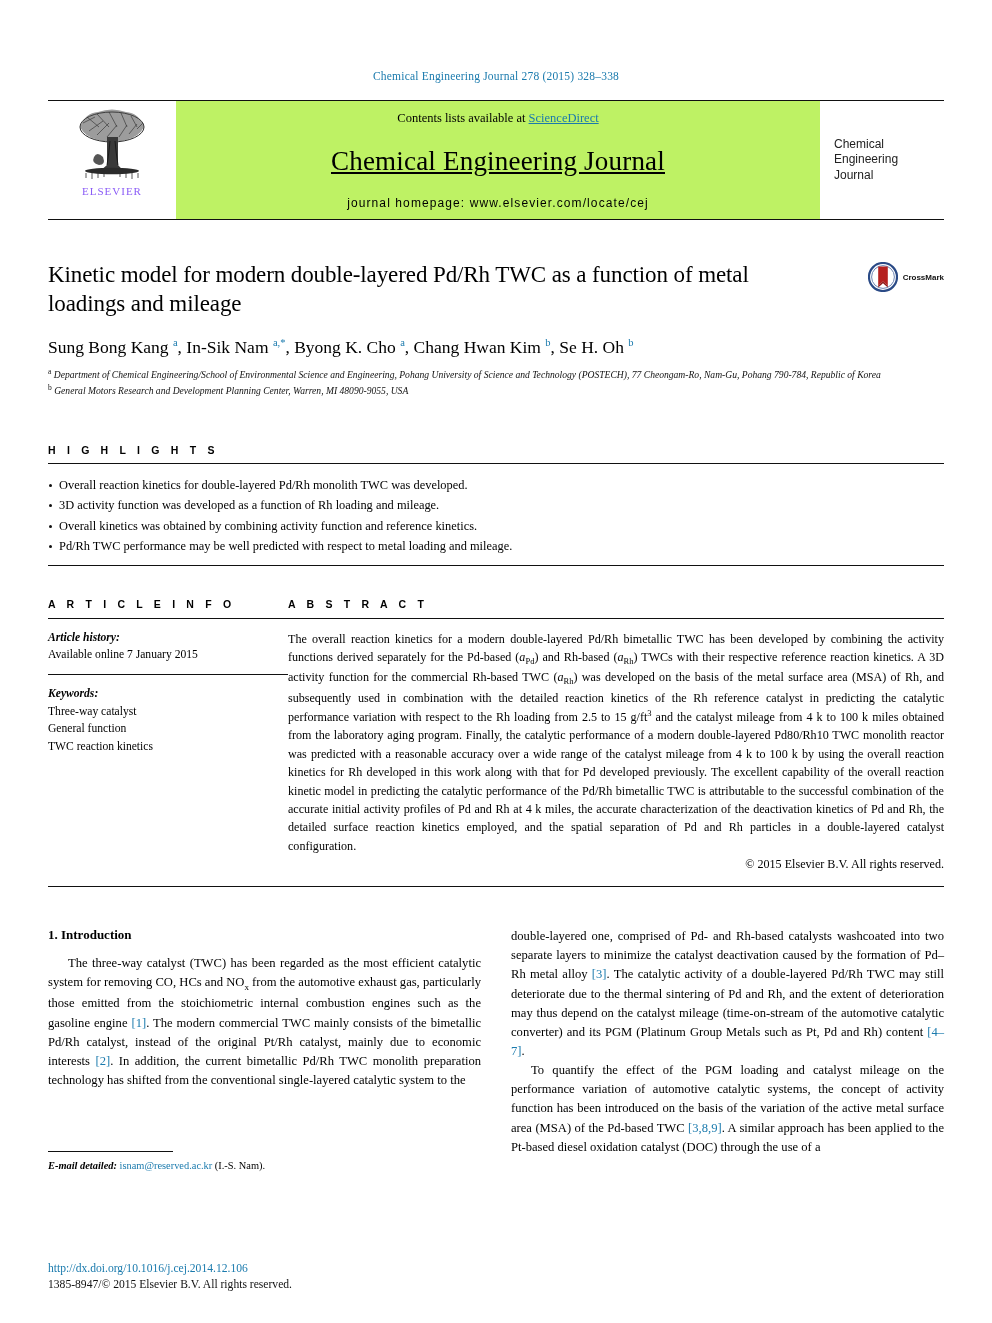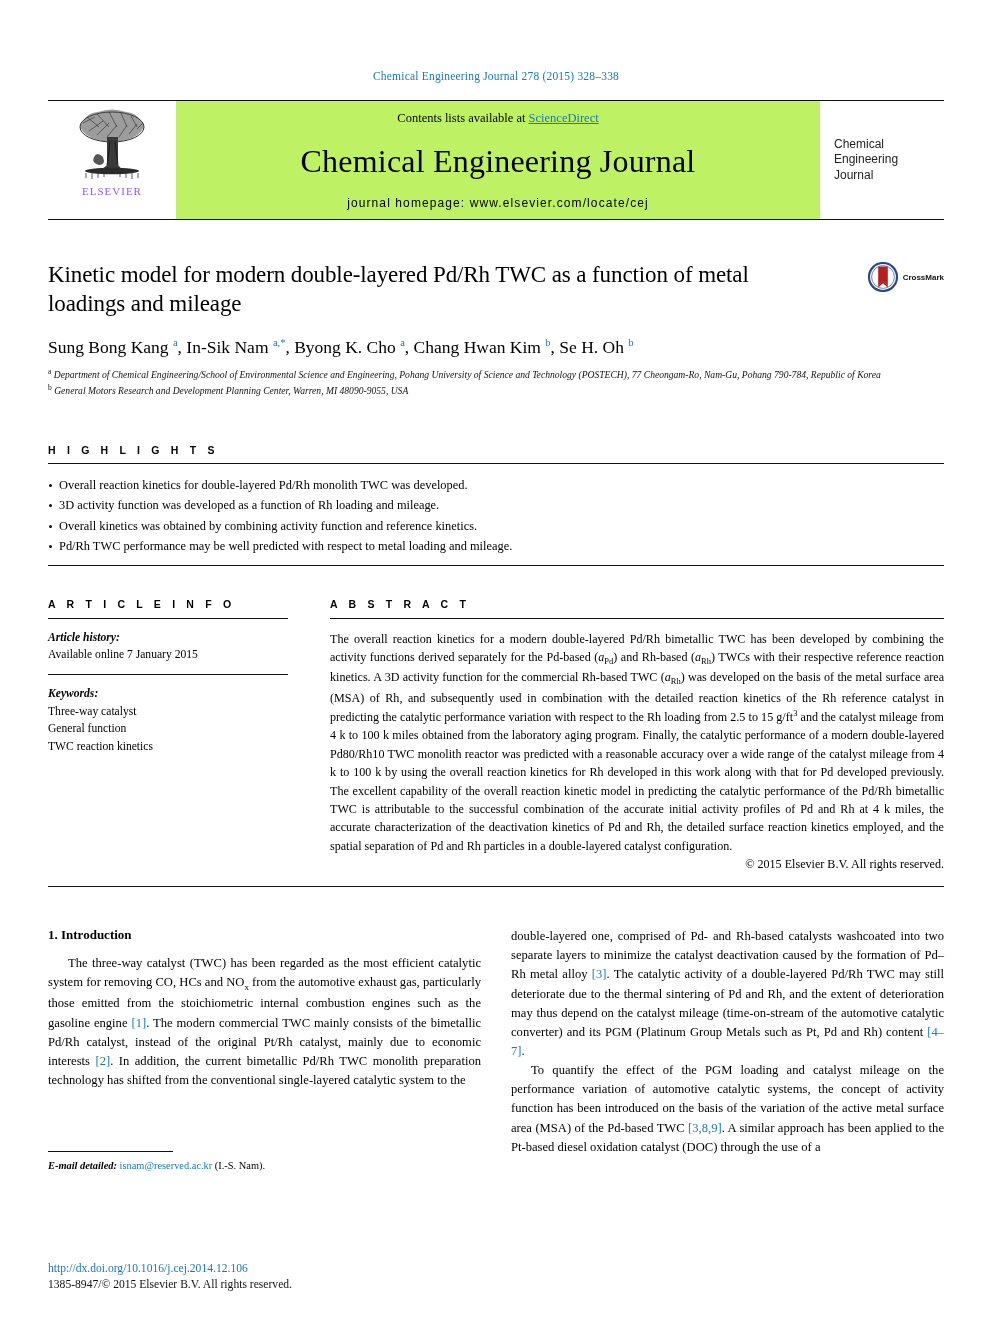--- a/index.html
+++ b/index.html
@@ -77,23 +77,24 @@
     box-sizing: border-box;
   }
   .contents-line {
     font-size: 12.5px;
     font-family: "Liberation Serif", serif;
   }
   .contents-line .sd {
     color: #1a7aad;
   }
   .journal-title {
-    font-size: 32px;
+    font-size: 27px;
     font-family: "Liberation Serif", serif;
     letter-spacing: 0.2px;
+    text-decoration: underline;
   }
   .homepage-line {
     font-size: 12px;
     font-family: "Liberation Sans", sans-serif;
     letter-spacing: 1.1px;
   }
   .cover-cell {
     width: 124px;
     flex: 0 0 124px;
     display: flex;
@@ -204,21 +205,20 @@
     width: 3px;
     height: 3px;
     background: #111;
     border-radius: 50%;
   }
 
   
   .info-abstract {
     margin-top: 32px;
     display: flex;
-    gap: 42px;
   }
   .col-info {
     width: 240px;
     flex: 0 0 240px;
   }
   .col-abs {
     flex: 1 1 auto;
   }
   .thin-rule {
     border-bottom: 1.3px solid #111;

